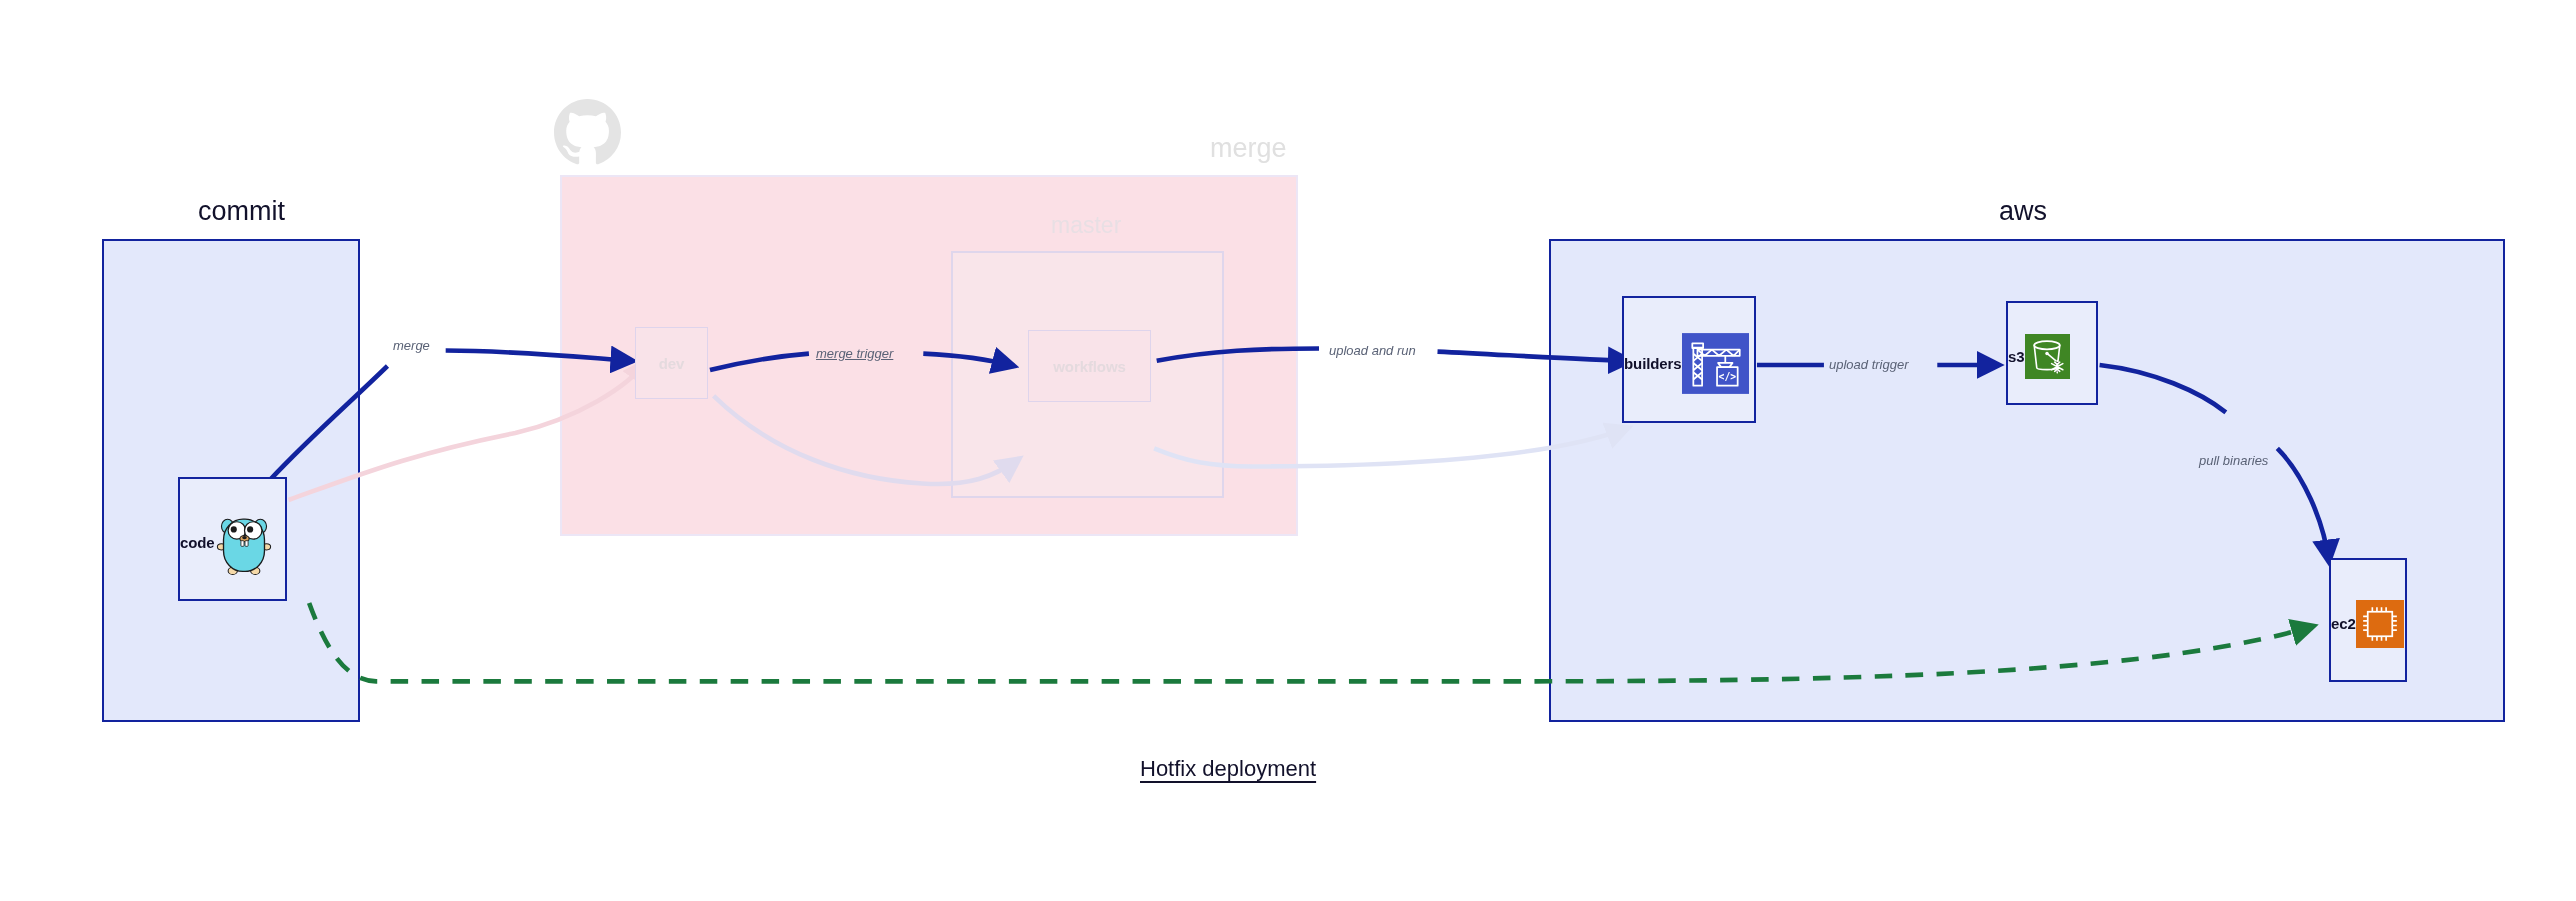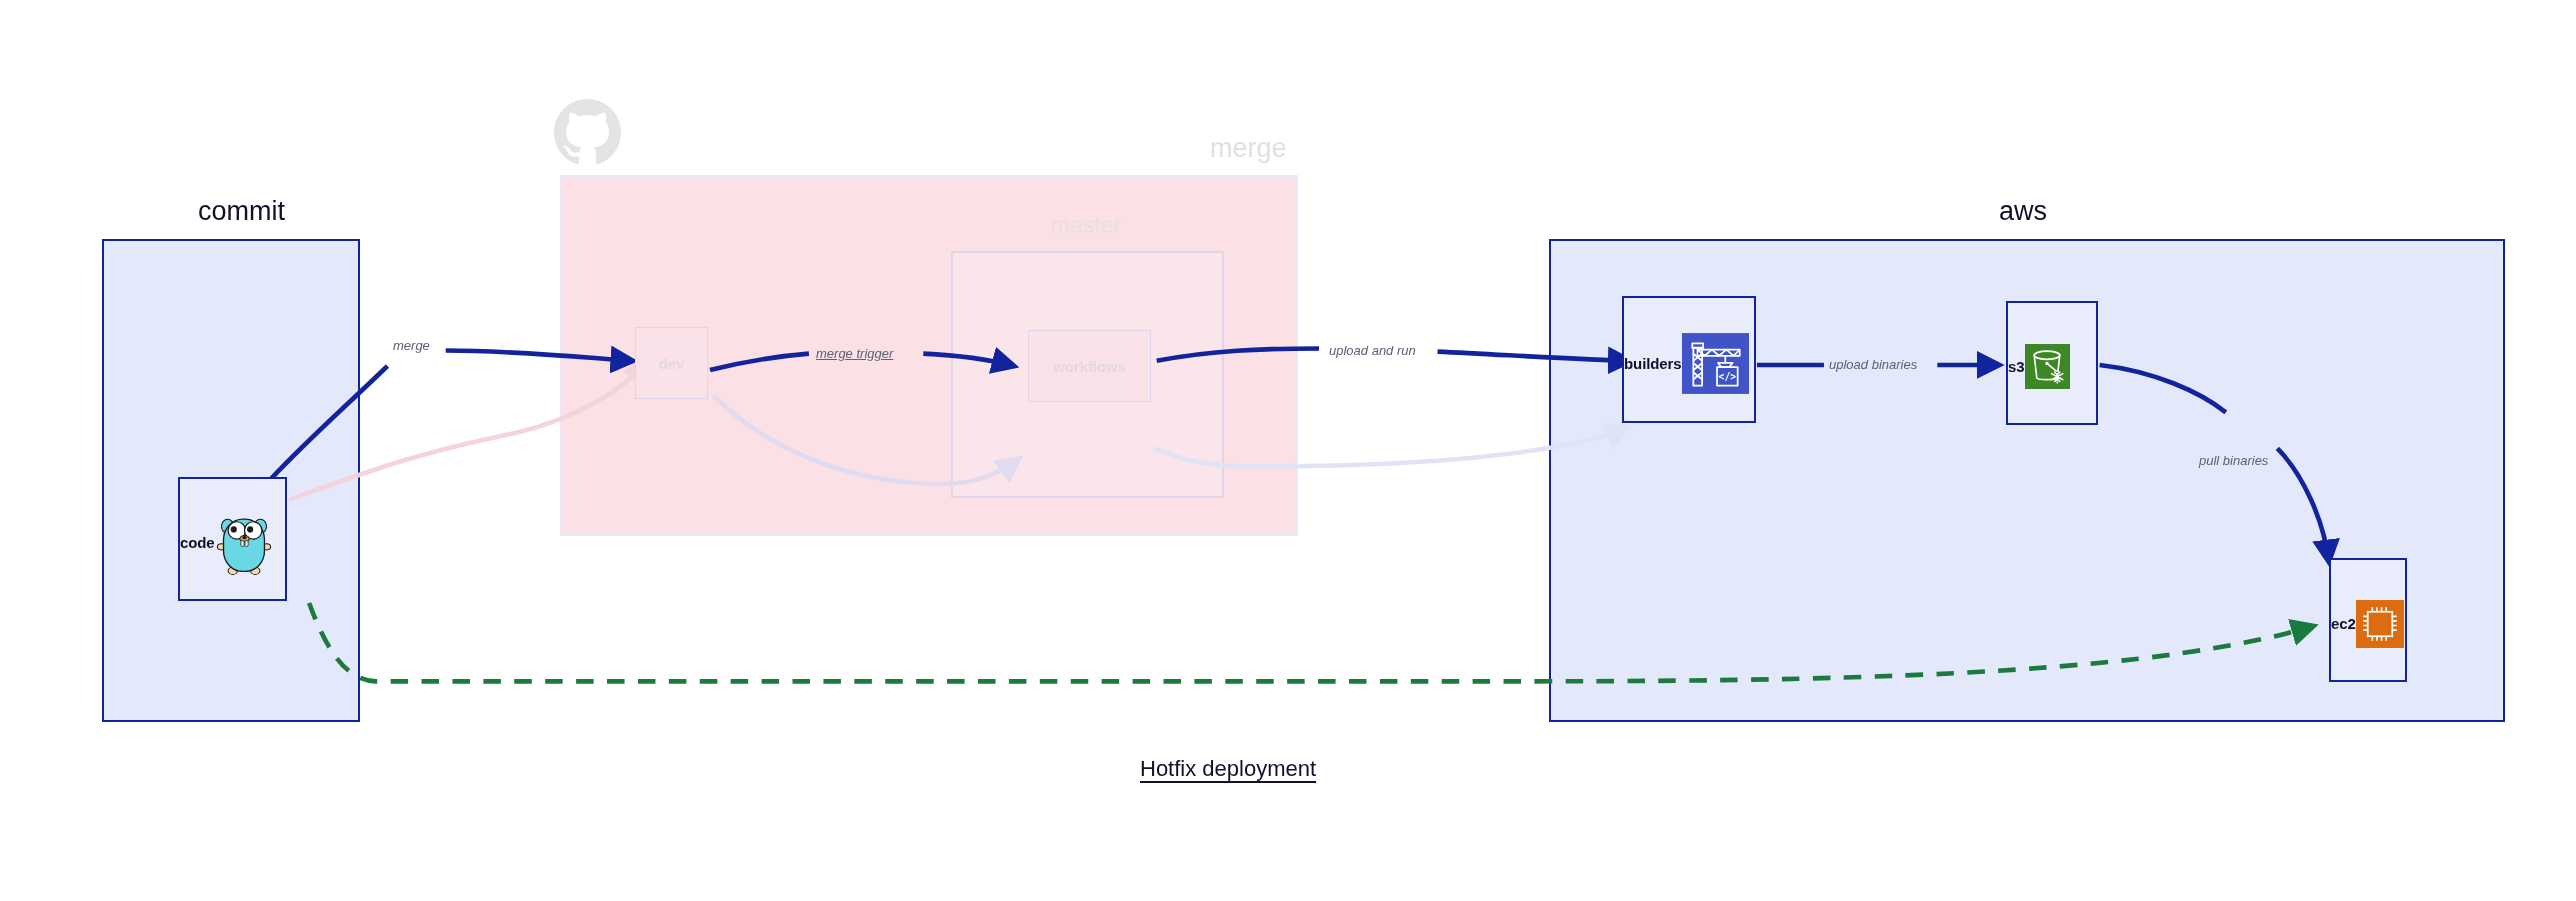--- a/index.html
+++ b/index.html
@@ -202,21 +202,21 @@
 
     <path d="M 4075 708 C 4180 720 4270 760 4320 800" fill="none" stroke="#12239e" stroke-width="9"></path>
     <path d="M 4420 870 C 4470 920 4510 1010 4520 1090" fill="none" stroke="#12239e" stroke-width="9" marker-end="url(#arrow-blue)"></path>
 
     <path d="M 600 1170 C 640 1280 680 1320 730 1322 L 2980 1322 C 3700 1322 4200 1300 4490 1215" fill="none" stroke="#1b7a3d" stroke-width="9" stroke-dasharray="34 26" stroke-linecap="butt" marker-end="url(#arrow-green)"></path>
   </svg>
 
   <div class="edge-label" style="left:393px; top:339px;">merge</div>
   <div class="edge-label" style="left:816px; top:347px;text-decoration:underline;">merge trigger</div>
   <div class="edge-label" style="left:1329px; top:344px;">upload and run</div>
-  <div class="edge-label" style="left:1829px; top:358px;">upload binaries</div>
+  <div class="edge-label" style="left:1829px; top:358px;">upload trigger</div>
   <div class="edge-label" style="left:2199px; top:410px;margin-top:44px;">pull binaries</div>
 
   <div class="node" style="left:178px; top:477px; width:109px; height:124px;">
     <div class="node-title">code</div>
     <div class="node-icon">
       <svg width="58" height="64" viewBox="0 0 112 125" xmlns="http://www.w3.org/2000/svg">
 
         <ellipse cx="24" cy="30" rx="12" ry="14" fill="#6ad7e5" stroke="#1b1b1b" stroke-width="2.2"></ellipse>
         <ellipse cx="88" cy="30" rx="12" ry="14" fill="#6ad7e5" stroke="#1b1b1b" stroke-width="2.2"></ellipse>
 
@@ -270,21 +270,21 @@
 
           <rect x="68" y="66" width="40" height="36"></rect>
         </g>
         <g fill="#ffffff" font-family="DejaVu Sans Mono, monospace" font-size="19" font-weight="bold">
           <text x="88" y="91" text-anchor="middle">&lt;/&gt;</text>
         </g>
       </svg>
     </div>
   </div>
 
-  <div class="node" style="left:2006px; top:301px; width:92px; height:124px;">
+  <div class="node" style="left:2006px; top:301px; width:92px; height:104px;">
     <div class="node-title">s3</div>
     <div class="node-icon">
       <svg width="45" height="45" viewBox="0 0 88 88" xmlns="http://www.w3.org/2000/svg">
         <rect x="0" y="0" width="88" height="88" fill="#3f8624"></rect>
         <g stroke="#ffffff" stroke-width="3.2" fill="none" stroke-linecap="round" stroke-linejoin="round">
           <ellipse cx="43" cy="22" rx="25" ry="8"></ellipse>
           <path d="M18 22 L23 66 C23 71 63 71 63 66 L68 22"></path>
           <path d="M43 38 L60 52"></path>
         </g>
         <circle cx="43" cy="38" r="3.4" fill="#ffffff"></circle>

